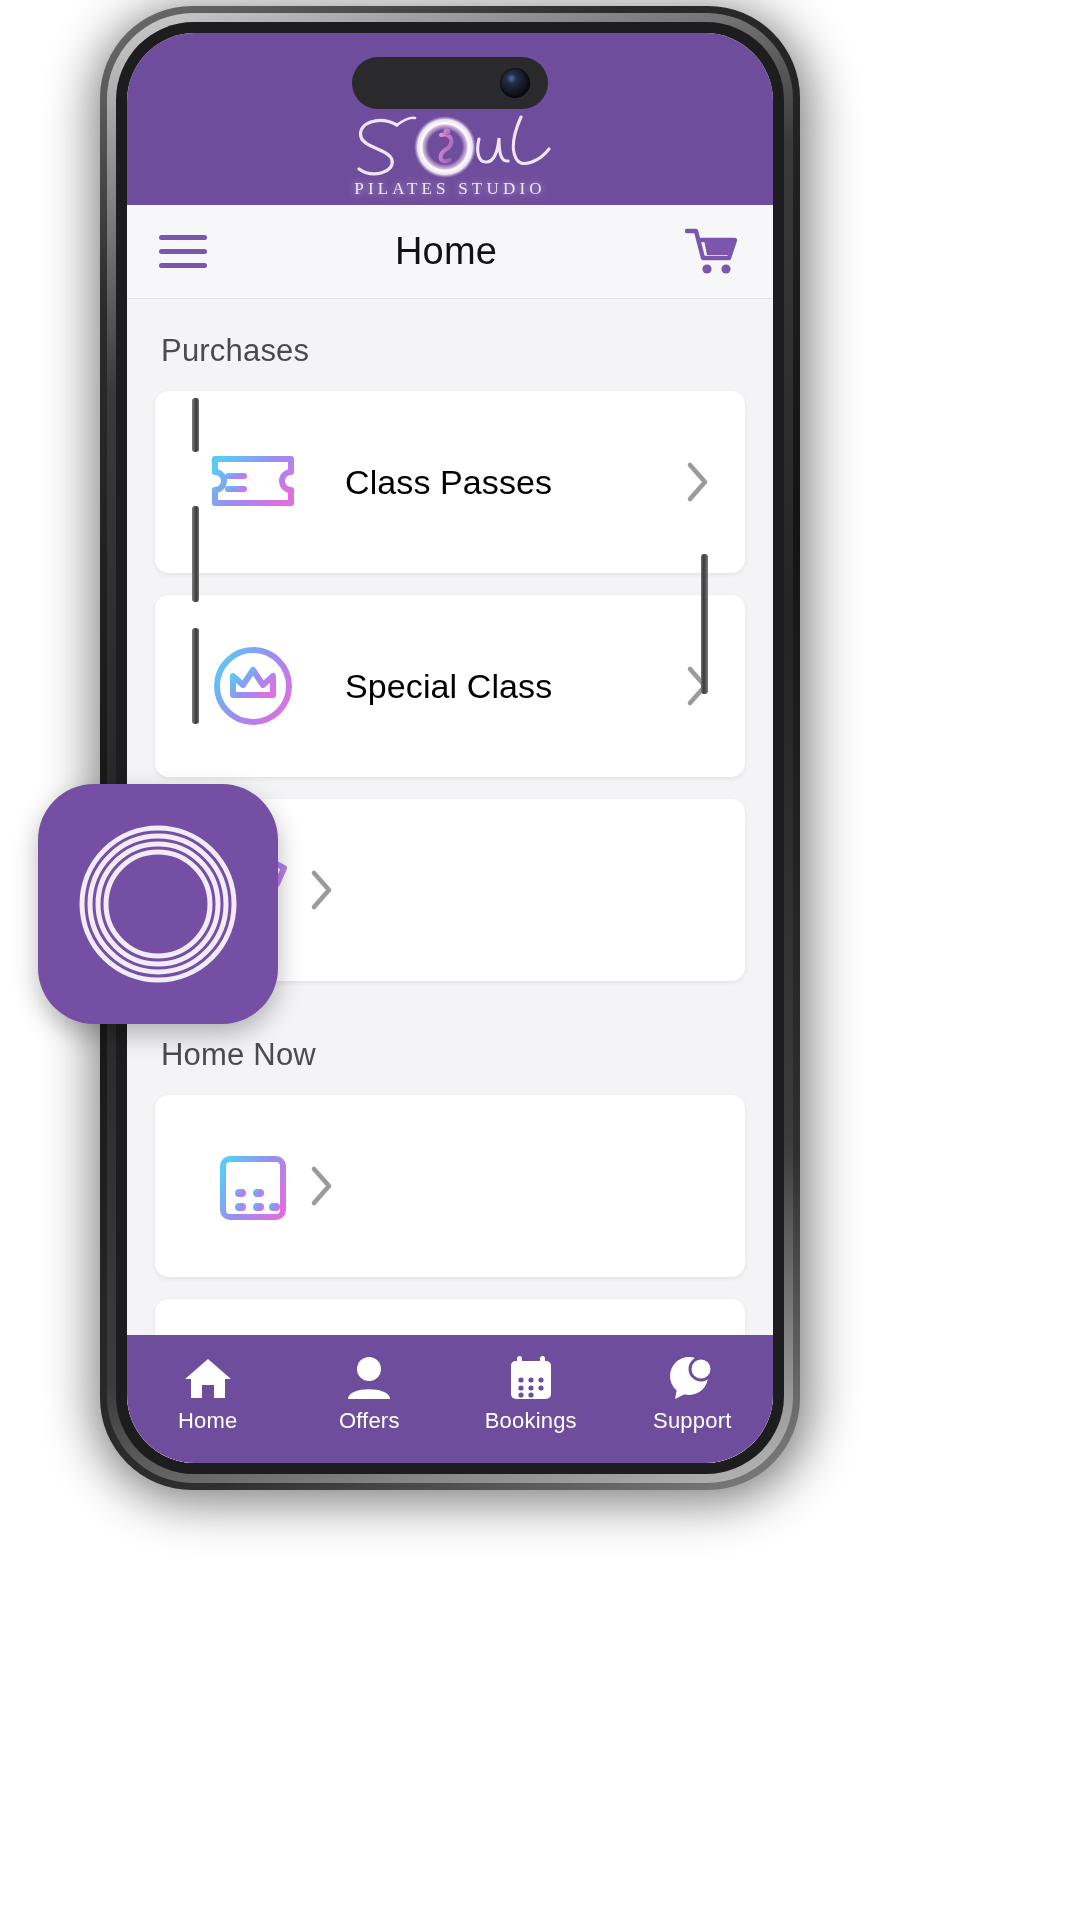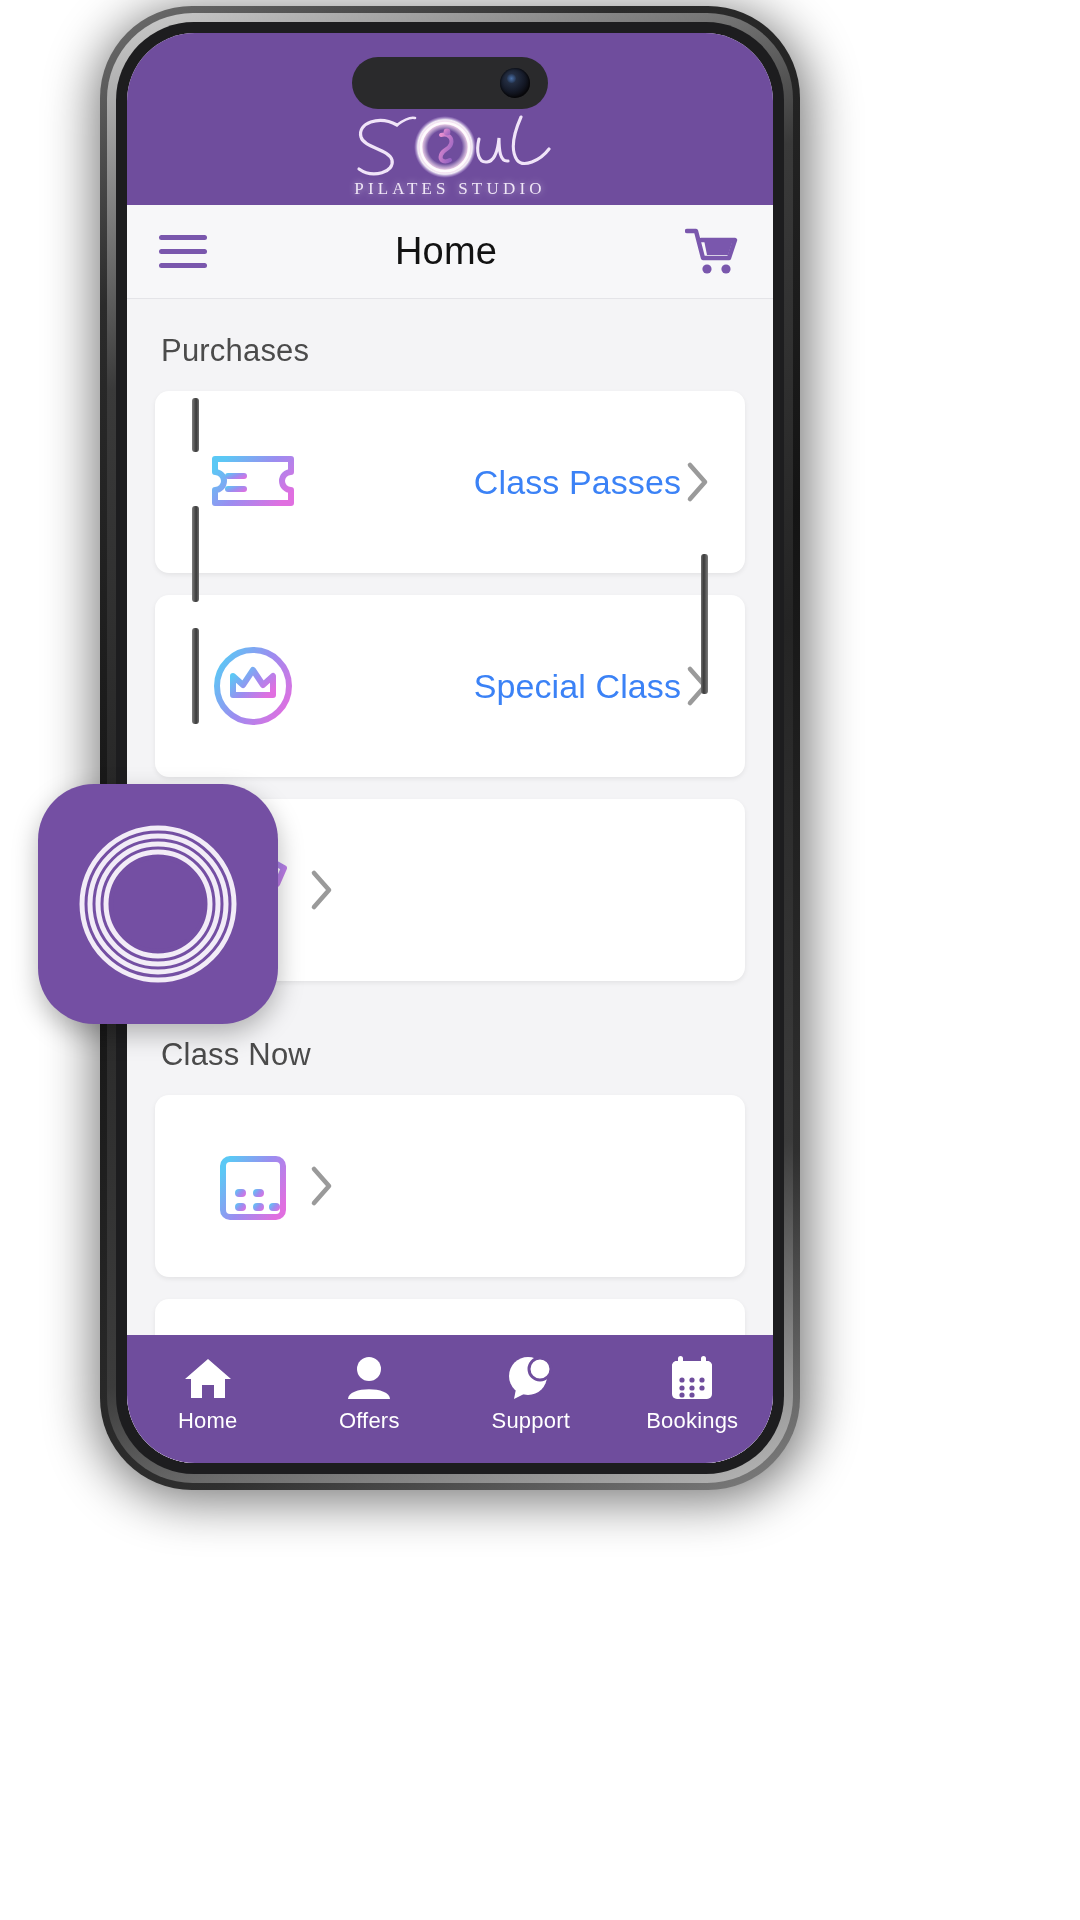--- a/index.html
+++ b/index.html
@@ -129,24 +129,23 @@
     background: #ffffff;
     border-radius: 14px;
     box-shadow: 0 2px 5px rgba(0,0,0,.07);
     display: flex; align-items: center;
     padding: 0 30px 0 46px;
     cursor: pointer;
   }
   .card-icon { width: 104px; display: flex; align-items: center; justify-content: center; flex: none; }
   .card-label {
     flex: 1;
-    font-size: 34px; color: #3b82f6; font-weight: 400;
+    font-size: 34px; color: #000000; font-weight: 400;
     padding-left: 40px;
     letter-spacing: .1px;
-    text-align: right;
   }
   .chev { flex: none; width: 34px; display: flex; justify-content: center; }
 
   
   .bottomnav {
     position: absolute; left: 0; right: 0; bottom: 0;
     height: 128px;
     background: #6f4d9d;
     display: flex; align-items: center;
     padding-bottom: 10px;
@@ -291,21 +290,21 @@
                            C55 17, 33 17, 31 8 Z" fill="none" stroke="url(#iconGrad)" stroke-width="6" stroke-linejoin="round" stroke-linecap="round"></path>
                 </svg>
               </div>
               <div class="chev">
                 <svg width="26" height="44" viewBox="0 0 26 44">
                   <path d="M5 5 L20 22 L5 39" fill="none" stroke="#9a9a9a" stroke-width="4.6" stroke-linecap="round" stroke-linejoin="round"></path>
                 </svg>
               </div>
             </div>
 
-            <div class="section-label">Class Now</div>
+            <div class="section-label">Home Now</div>
 
             <div class="card">
               <div class="card-icon">
                 <svg width="88" height="86" viewBox="0 0 88 86">
                   <rect x="14" y="16" width="60" height="58" rx="7" fill="none" stroke="url(#iconGrad)" stroke-width="6"></rect>
                   <line x1="14" y1="34" x2="74" y2="34" stroke="url(#iconGrad)" stroke-width="6"></line>
                   <g fill="none" stroke="url(#iconGrad)" stroke-width="5" stroke-linecap="round">
                     <path d="M24 6 v12"></path>
                       <path d="M34 6 v12"></path>
                       <path d="M44 6 v12"></path>
@@ -341,48 +340,48 @@
 
               <div class="navitem">
                 <svg width="48" height="46" viewBox="0 0 48 46">
                   <circle cx="24" cy="14" r="12" fill="#ffffff"></circle>
                   <path d="M3 44 C3 31, 45 31, 45 44 Z" fill="#ffffff"></path>
                 </svg>
                 <span class="navlabel">Offers</span>
               </div>
 
               <div class="navitem">
-                <svg width="50" height="46" viewBox="0 0 50 46">
-                  <circle cx="22" cy="21" r="19" fill="#ffffff"></circle>
-                  <path d="M10 34 L8 44 L20 38 Z" fill="#ffffff"></path>
-                  <circle cx="34" cy="14" r="11" fill="#ffffff" stroke="#6f4d9d" stroke-width="3"></circle>
-                </svg>
-                <span class="navlabel">Support</span>
-              </div>
-
-              <div class="navitem">
                 <svg width="48" height="46" viewBox="0 0 48 46">
                   <rect x="4" y="6" width="40" height="38" rx="5" fill="#ffffff"></rect>
                   <rect x="4" y="6" width="40" height="10" rx="5" fill="#ffffff"></rect>
                   <g fill="#6f4d9d">
                     <circle cx="14" cy="25" r="2.6"></circle>
                       <circle cx="24" cy="25" r="2.6"></circle>
                       <circle cx="34" cy="25" r="2.6"></circle>
                     <circle cx="14" cy="33" r="2.6"></circle>
                       <circle cx="24" cy="33" r="2.6"></circle>
                       <circle cx="34" cy="33" r="2.6"></circle>
                     <circle cx="14" cy="40" r="2.6"></circle>
                       <circle cx="24" cy="40" r="2.6"></circle>
                   </g>
                   <rect x="10" y="1" width="5" height="10" rx="2.5" fill="#ffffff"></rect>
                   <rect x="33" y="1" width="5" height="10" rx="2.5" fill="#ffffff"></rect>
                 </svg>
                 <span class="navlabel">Bookings</span>
               </div>
 
+              <div class="navitem">
+                <svg width="50" height="46" viewBox="0 0 50 46">
+                  <circle cx="22" cy="21" r="19" fill="#ffffff"></circle>
+                  <path d="M10 34 L8 44 L20 38 Z" fill="#ffffff"></path>
+                  <circle cx="34" cy="14" r="11" fill="#ffffff" stroke="#6f4d9d" stroke-width="3"></circle>
+                </svg>
+                <span class="navlabel">Support</span>
+              </div>
+
             </div>
           </div>
 
         </div>
       </div>
     </div>
 
     <div class="btn-side btn-silent"></div>
     <div class="btn-side btn-volup"></div>
     <div class="btn-side btn-voldn"></div>

